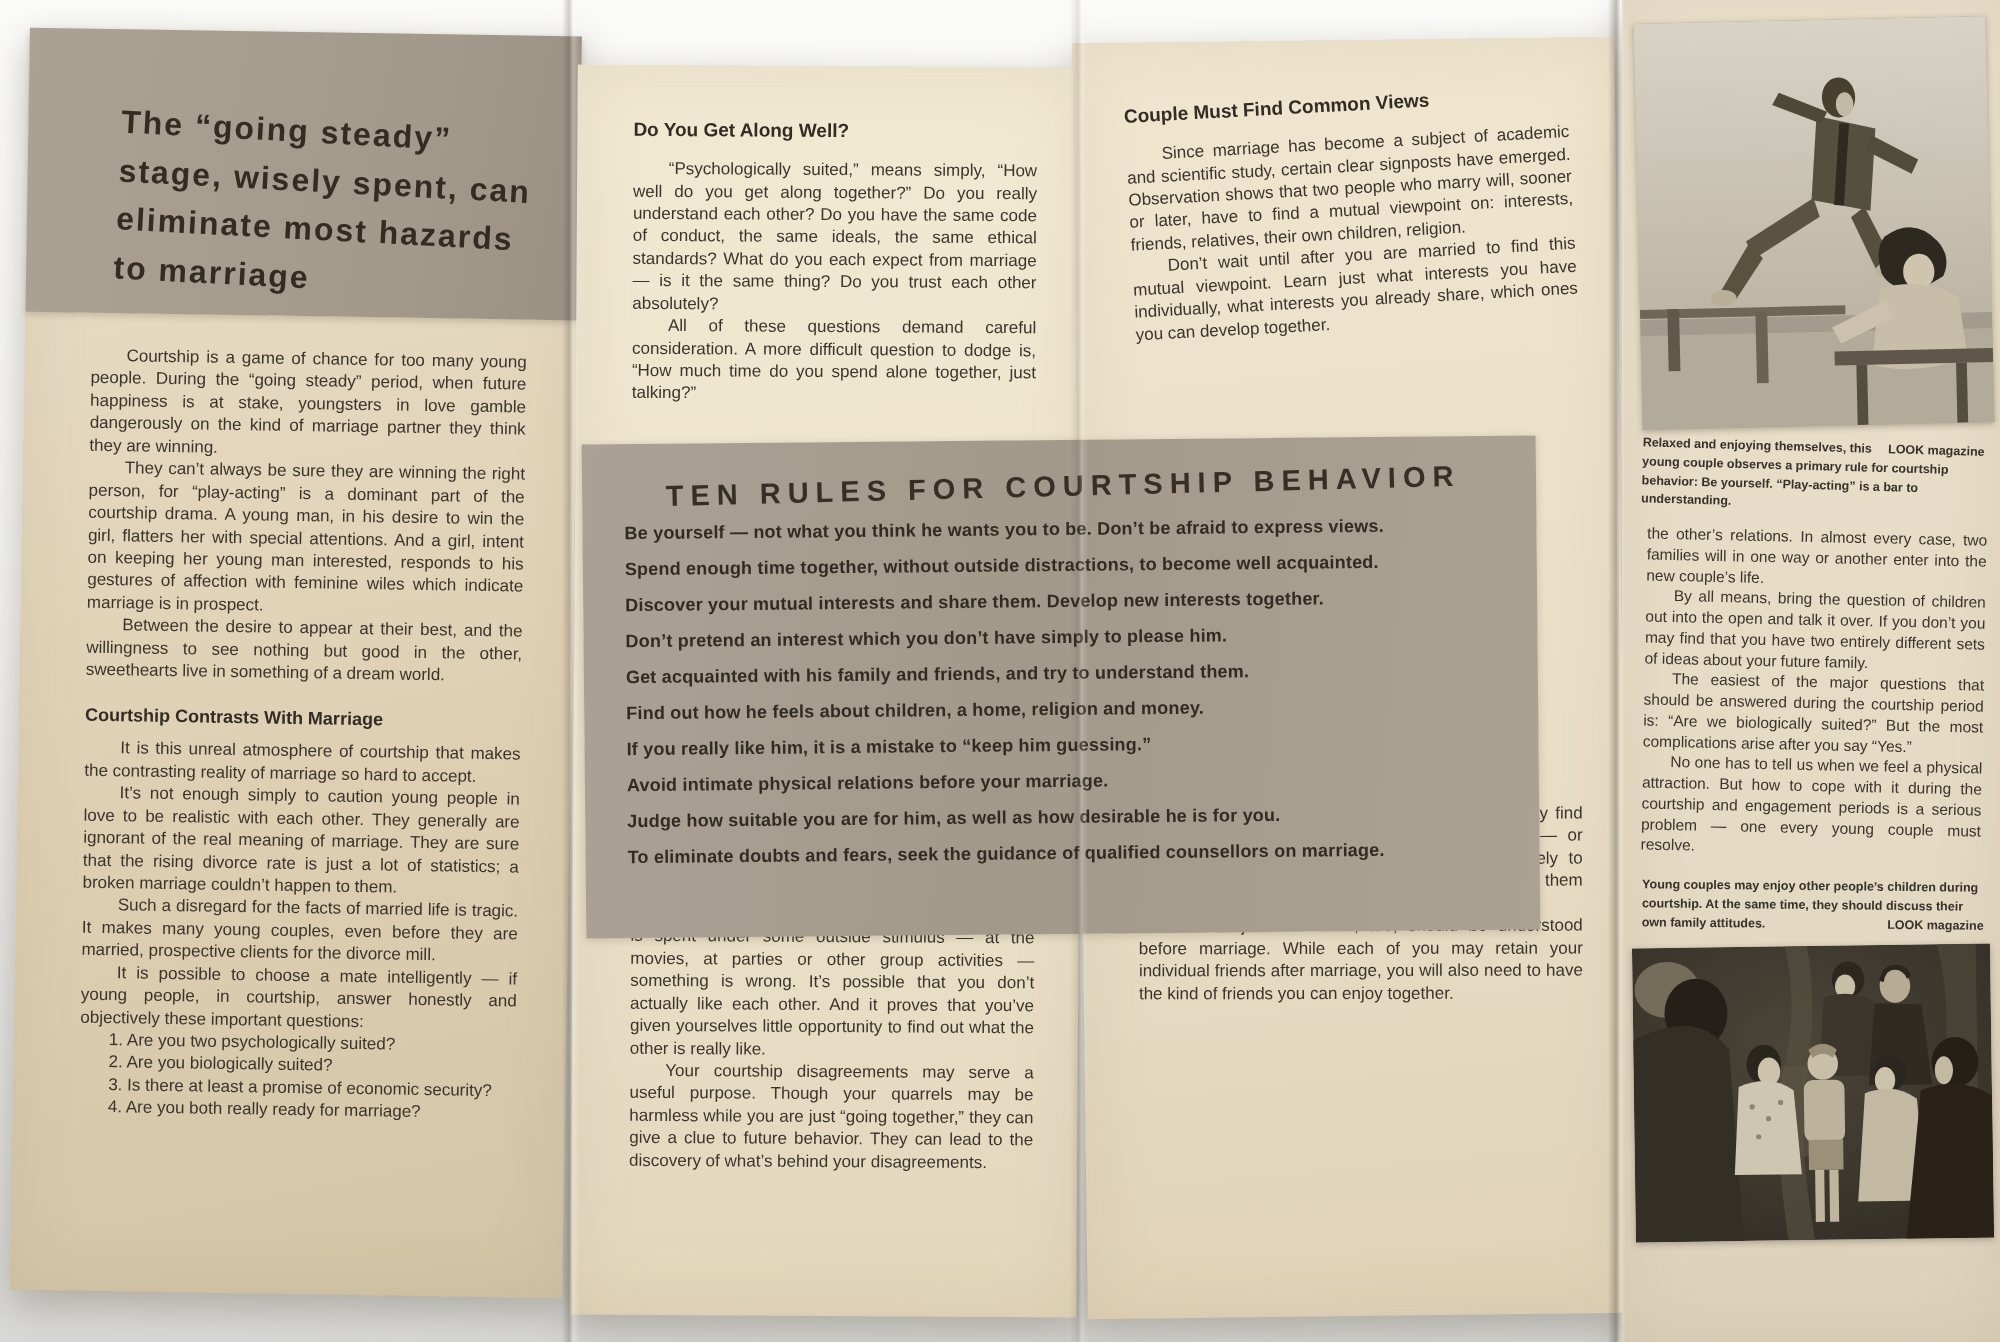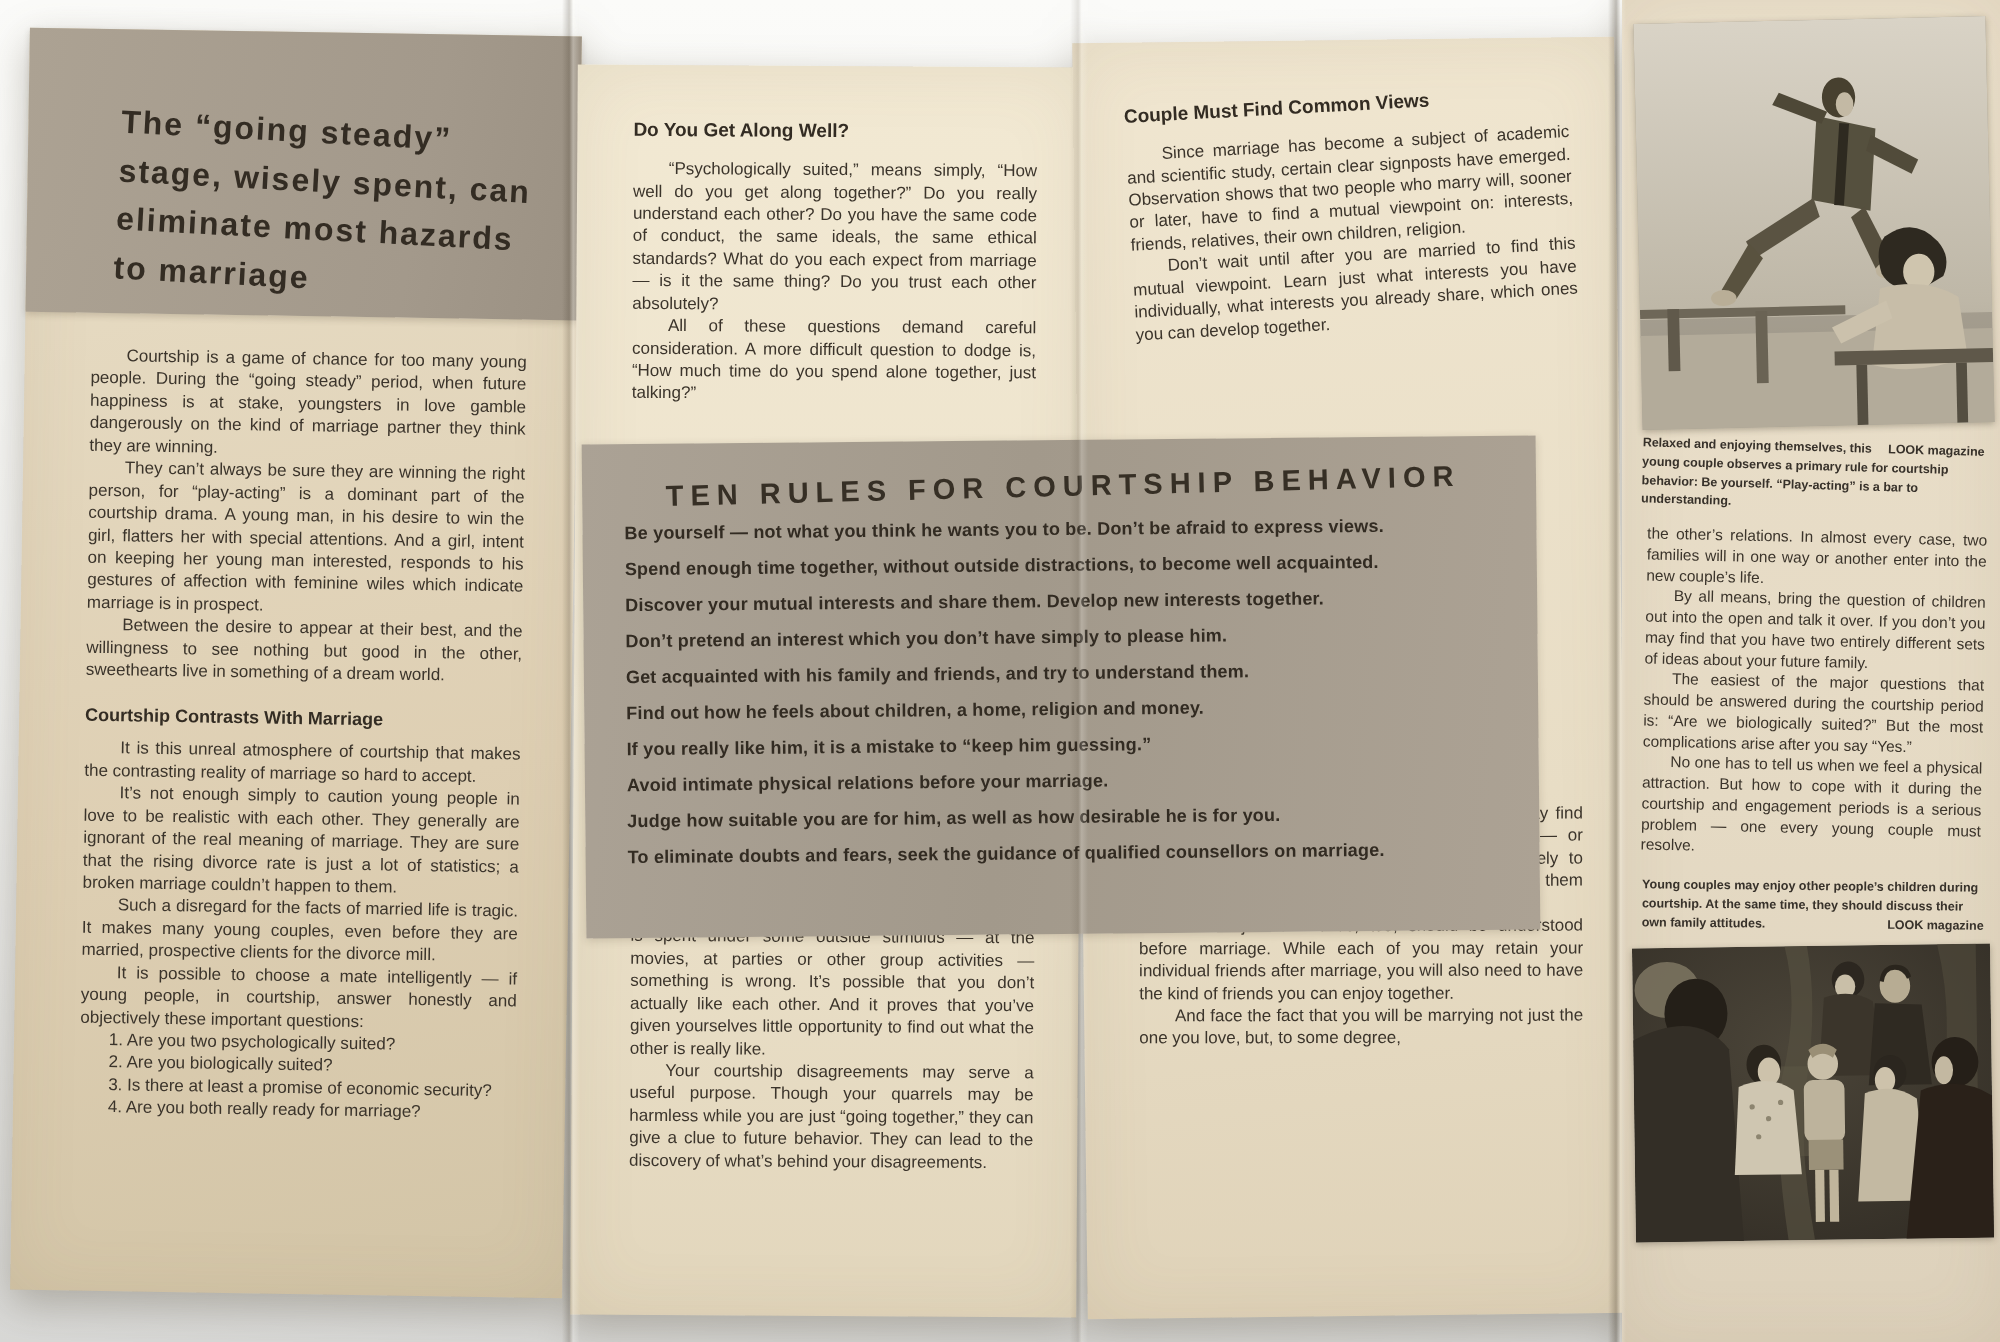--- a/index.html
+++ b/index.html
@@ -119,21 +119,20 @@
     <div class="panel p3">
       <div class="p3-top bodytext">
         <h3 class="panel-heading">Couple Must Find Common Views</h3>
         <p class="para">Since marriage has become a subject of academic and scientific study, certain clear signposts have emerged. Observation shows that two people who marry will, sooner or later, have to find a mutual viewpoint on: interests, friends, relatives, their own children, religion.</p>
         <p class="para">Don’t wait until after you are married to find this mutual viewpoint. Learn just what interests you have individually, what interests you already share, which ones you can develop together.</p>
       </div>
       <div class="sp3"></div>
       <div class="p3-bottom bodytext">
         <p class="para">In your eagerness to please the other, you may find yourself suddenly enthusiastic about ball games — or concerts. If such new interests are adopted merely to make your fiance happy, remember that dropping them abruptly after marriage can cause trouble.</p>
         <p class="para">The subject of friends, too, should be understood before marriage. While each of you may retain your individual friends after marriage, you will also need to have the kind of friends you can enjoy together.</p>
-        <p class="para">And face the fact that you will be marrying not just the one you love, but, to some degree,</p>
       </div>
     </div>
 
     <div class="rules-box">
       <div class="rules-title">TEN RULES FOR COURTSHIP BEHAVIOR</div>
       <div class="rule">Be yourself — not what you think he wants you to be. Don’t be afraid to express views.</div>
       <div class="rule">Spend enough time together, without outside distractions, to become well acquainted.</div>
       <div class="rule">Discover your mutual interests and share them. Develop new interests together.</div>
       <div class="rule">Don’t pretend an interest which you don’t have simply to please him.</div>
       <div class="rule">Get acquainted with his family and friends, and try to understand them.</div>

